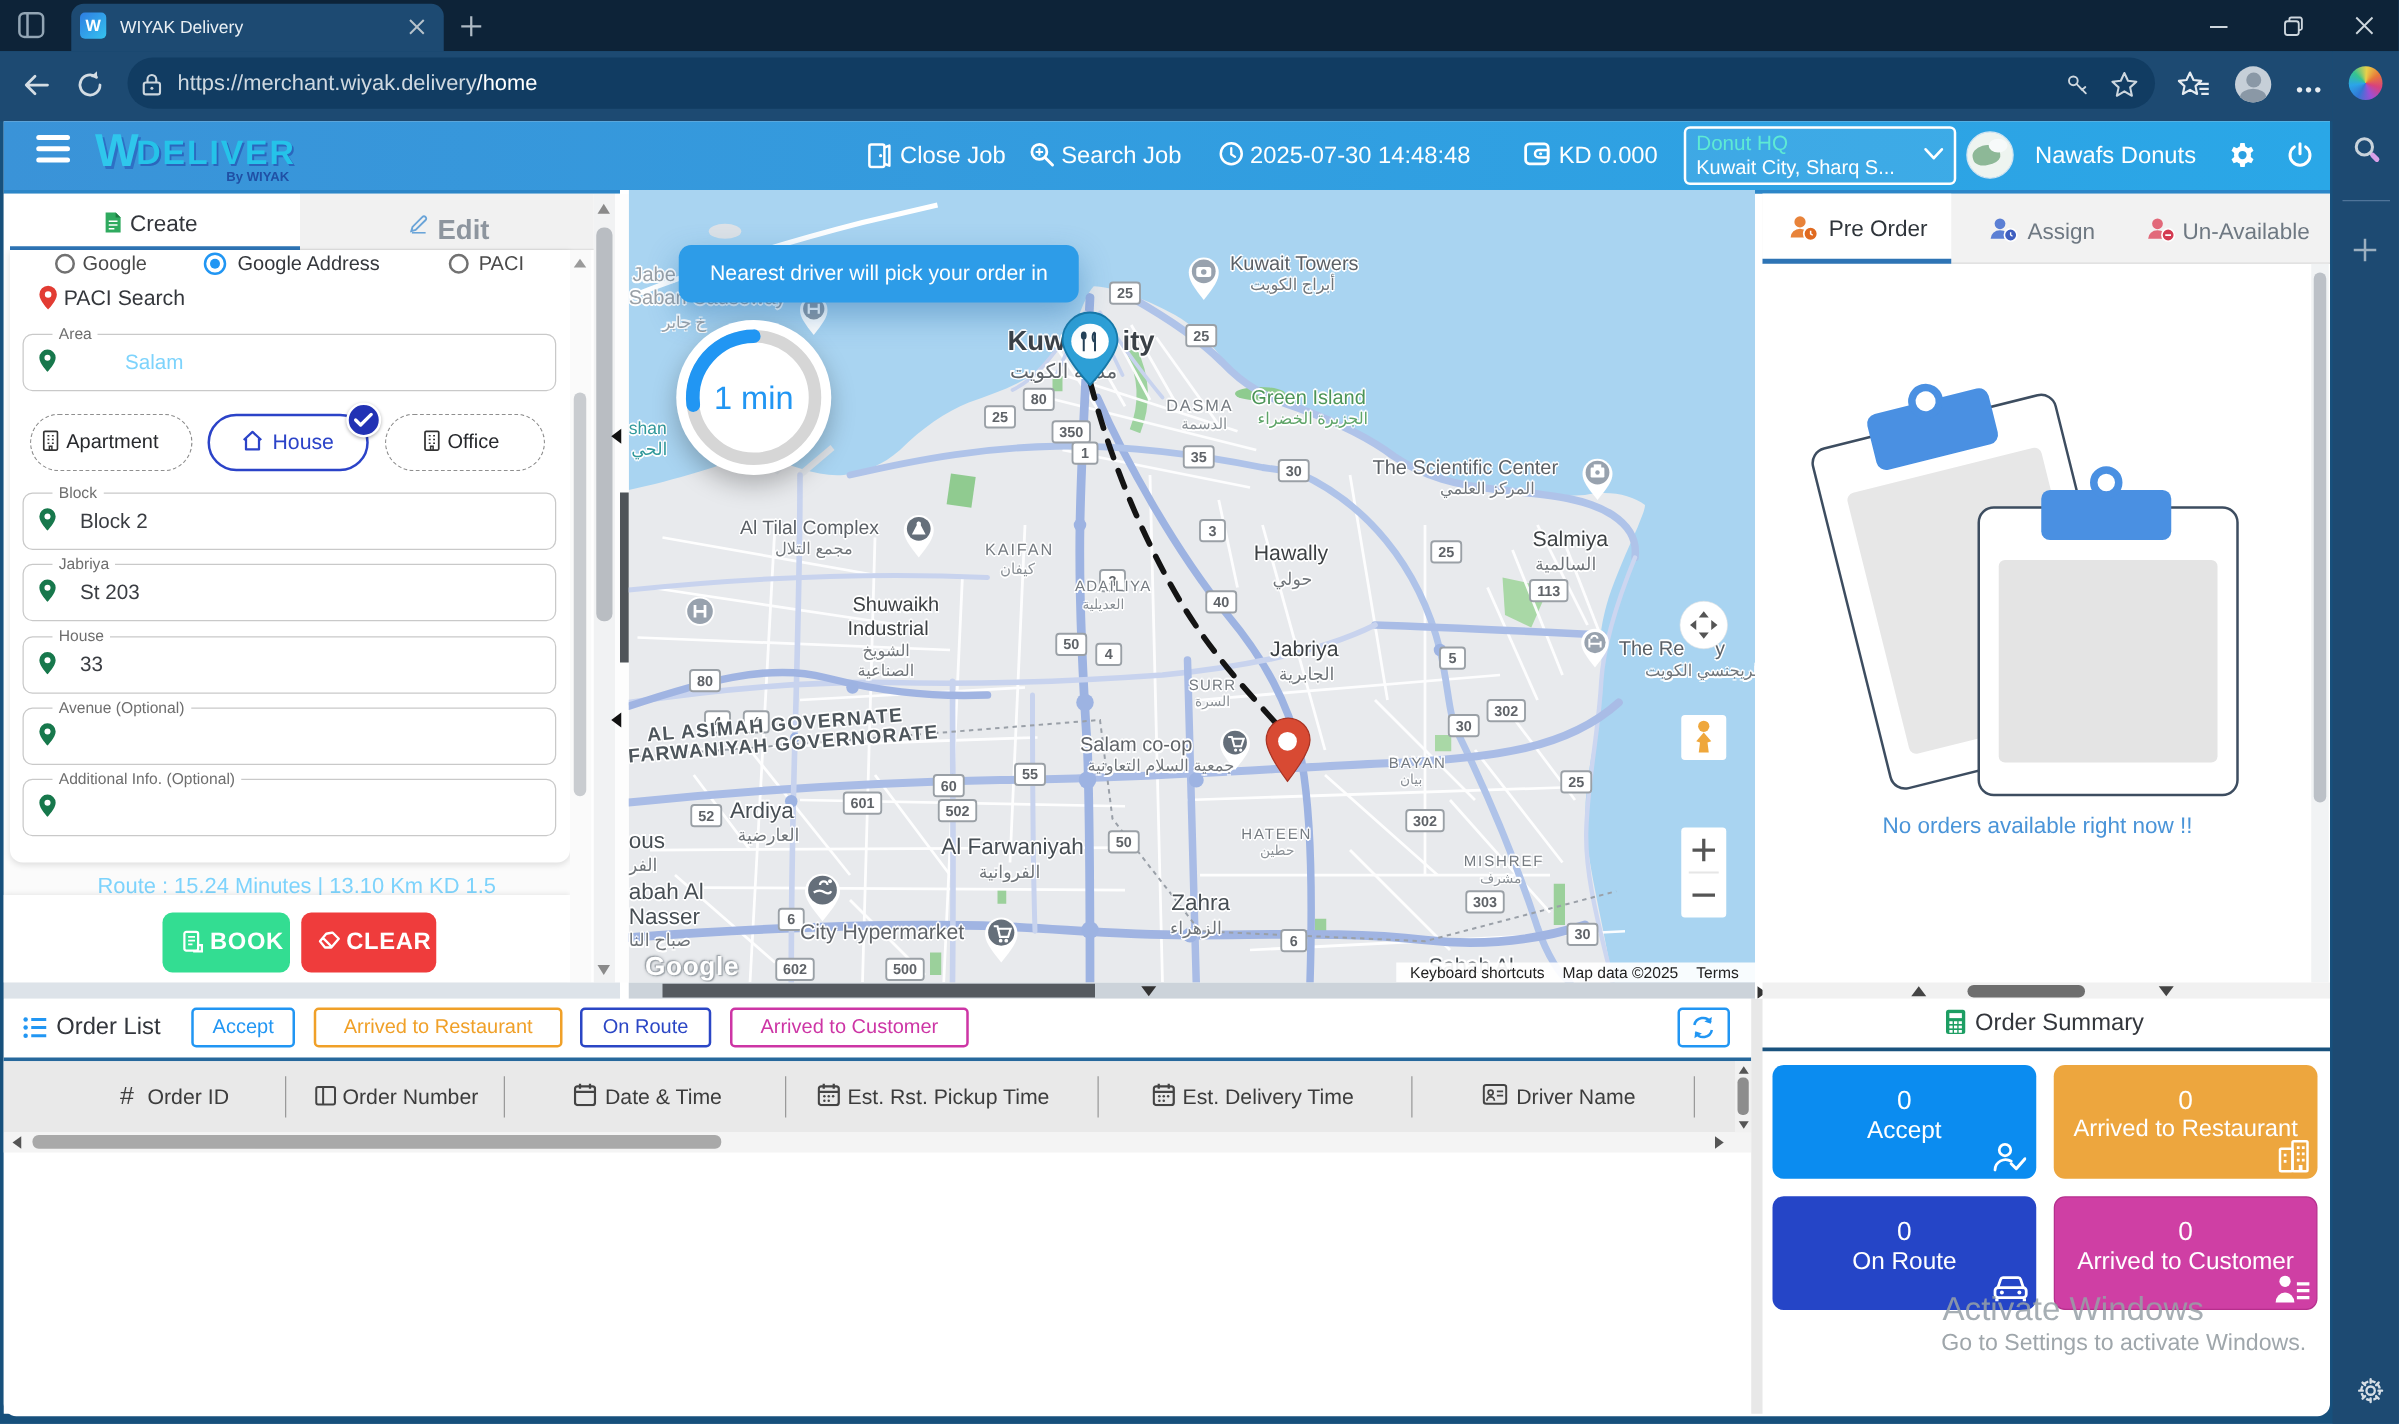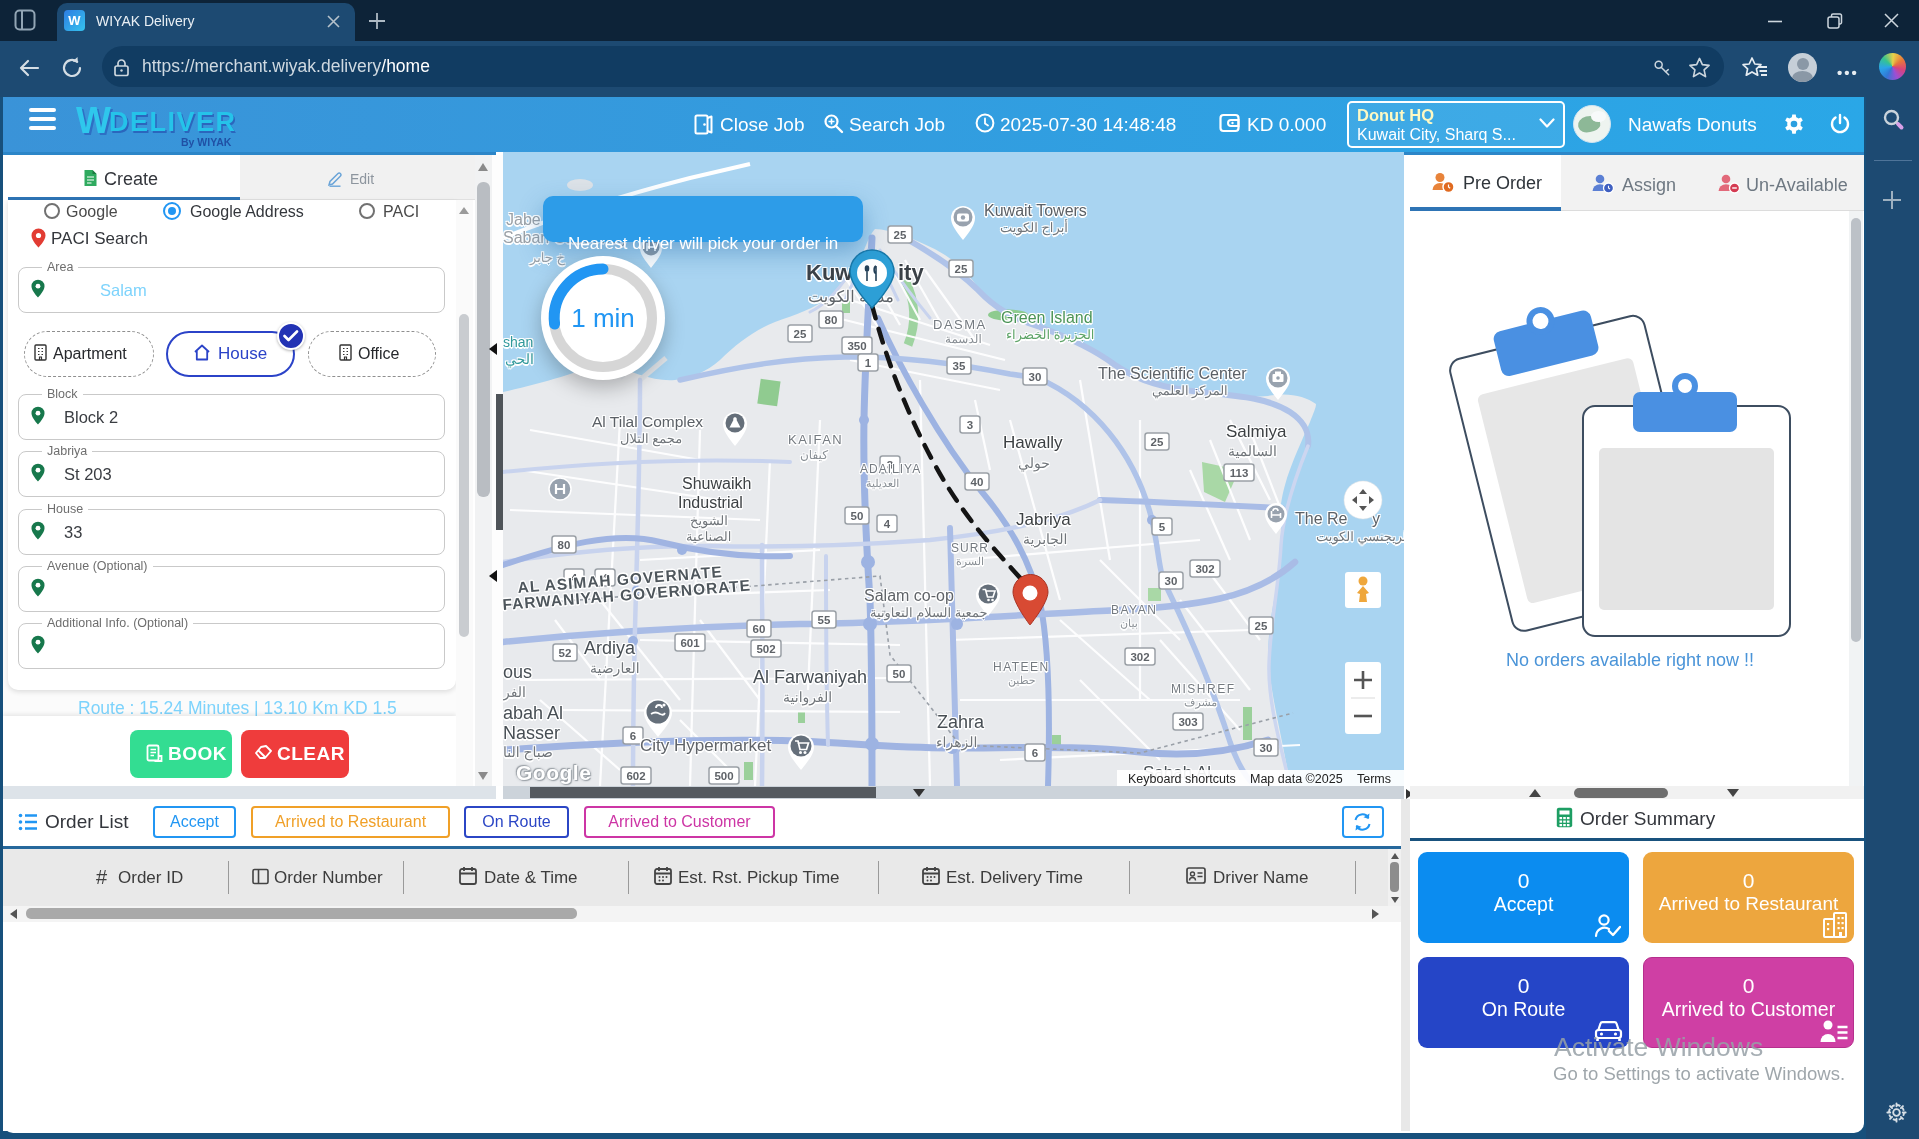--- a/index.html
+++ b/index.html
@@ -114,21 +114,21 @@
   <path d="M10 5.5 V10.5 L13 12.5" fill="none" stroke="#fff" stroke-width="1.8" stroke-linecap="round"></path>
 </svg>
 <div class="ab" style="left:1000px;top:114px;font-size:19px;font-weight:500;color:#fff;">2025-07-30 14:48:48</div>
 <svg class="ab" style="left:1219px;top:113px" width="21" height="20" viewBox="0 0 21 20">
   <rect x="1.5" y="2" width="18" height="16" rx="3" fill="none" stroke="#fff" stroke-width="2.2"></rect>
   <path d="M12 7 H19.5 V13 H12 a3 3 0 0 1 0 -6 Z" fill="none" stroke="#fff" stroke-width="2"></path>
   <circle cx="13.5" cy="10" r="1.2" fill="#fff"></circle>
 </svg>
 <div class="ab" style="left:1247px;top:114px;font-size:19px;font-weight:500;color:#fff;">KD 0.000</div>
 <div class="ab" style="left:1347px;top:101px;width:218px;height:47px;border:2px solid #fff;border-radius:5px;background:rgba(255,255,255,0.08);"></div>
-<div class="ab" style="left:1357px;top:106px;font-size:16.5px;font-weight:bold;color:#fef9c3;">Donut HQ</div>
+<div class="ab" style="left:1357px;top:106px;font-size:16.5px;font-weight:normal;color:#5eead4;">Donut HQ</div>
 <div class="ab" style="left:1357px;top:126px;font-size:16px;color:#fff;">Kuwait City, Sharq S...</div>
 <svg class="ab" style="left:1539px;top:118px" width="16" height="11" viewBox="0 0 16 11">
     <path d="M1.5 1.5 L8 8.5 L14.5 1.5" fill="none" stroke="#fff" stroke-width="2.2" stroke-linecap="round" stroke-linejoin="round"></path>
   </svg>
 <div class="ab" style="left:1573px;top:105px;width:38px;height:38px;border-radius:50%;background:#eef4f0;border:1.5px solid #cfe4f2;overflow:hidden;">
   <div class="ab" style="left:4px;top:10px;width:22px;height:16px;background:#8db897;border-radius:50% 60% 40% 50%;transform:rotate(-15deg);"></div>
   <div class="ab" style="left:17px;top:5px;width:15px;height:11px;background:#f7fafa;border-radius:50%;"></div>
 </div>
 <div class="ab" style="left:1628px;top:114px;font-size:19px;font-weight:500;color:#fff;">Nawafs Donuts</div>
 <svg class="ab" style="left:1783px;top:113px" width="22" height="22" viewBox="0 0 24 24">
@@ -147,21 +147,21 @@
 <svg class="ab" style="left:83px;top:169px" width="15" height="18" viewBox="0 0 15 18">
   <path d="M1.5 1 H9.5 L13.5 5 V17 H1.5 Z" fill="#2faa5f"></path>
   <path d="M9.5 1 L13.5 5 H9.5 Z" fill="#1e7a42"></path>
   <path d="M4 8 H11 M4 11 H11 M4 14 H8.5" stroke="#fff" stroke-width="1.2"></path>
 </svg>
 <div class="ab" style="left:104px;top:169px;font-size:18px;font-weight:500;color:#33363c;">Create</div>
 <svg class="ab" style="left:327px;top:171px" width="16" height="16" viewBox="0 0 16 16">
   <path d="M2 14 L3 10.5 L11 2.5 a1.6 1.6 0 0 1 2.3 0 l0.2 0.2 a1.6 1.6 0 0 1 0 2.3 L5.5 13 L2 14 Z" fill="none" stroke="#6aa4d8" stroke-width="1.5"></path>
   <path d="M2.5 15.2 H13.5" stroke="#6aa4d8" stroke-width="1.4"></path>
 </svg>
-<div class="ab" style="left:350px;top:171px;font-size:14px;color:#8d959e;">Edit</div>
+<div class="ab" style="left:350px;top:171px;font-size:22px;color:#8d959e;font-weight:bold;">Edit</div>
 
 <div class="ab" style="left:3px;top:200px;width:453px;height:586px;background:#fbfbfb;"></div>
 <div class="ab" style="left:8px;top:200px;width:448px;height:490px;background:#fff;border-radius:0 0 10px 10px;box-shadow:0 2px 5px rgba(0,0,0,0.12);"></div>
 
 <div class="ab" style="left:44px;top:203px;width:16px;height:16px;border:2px solid #717171;border-radius:50%;"></div>
 <div class="ab" style="left:66px;top:203px;font-size:16px;color:#4a4a4a;">Google</div>
 <div class="ab" style="left:163px;top:202px;width:18px;height:18px;border:2px solid #2196f3;border-radius:50%;"></div>
 <div class="ab" style="left:168px;top:207px;width:8px;height:8px;background:#2196f3;border-radius:50%;"></div>
 <div class="ab" style="left:190px;top:203px;font-size:16px;font-weight:500;color:#34373c;">Google Address</div>
 <div class="ab" style="left:359px;top:203px;width:16px;height:16px;border:2px solid #717171;border-radius:50%;"></div>
@@ -602,21 +602,21 @@
   </g>
 
   <rect x="1117" y="770" width="287" height="16" fill="#ffffff" opacity="0.92"></rect>
   <text x="1128" y="782.5" fill="#222" font-size="12.5">Keyboard shortcuts</text>
   <text x="1250" y="782.5" fill="#222" font-size="12.5">Map data ©2025</text>
   <text x="1357" y="782.5" fill="#222" font-size="12.5">Terms</text>
   <text x="516" y="780" fill="#ffffff" font-size="21" font-weight="bold" letter-spacing="0.5" style="text-shadow:0 0 3px #9aa0a6,1px 1px 1px #9aa0a6,-1px -1px 1px #9aa0a6;">Google</text>
 </svg>
 
 <div class="ab" style="left:543px;top:196px;width:320px;height:46px;background:#2d9ce8;border-radius:10px;box-shadow:0 10px 25px rgba(40,110,170,0.45);"></div>
-<div class="ab" style="left:568px;top:209px;font-size:17px;font-weight:500;color:#fff;margin-top:25px;">Nearest driver will pick your order in</div>
+<div class="ab" style="left:568px;top:209px;font-size:17px;font-weight:500;color:#fff;">Nearest driver will pick your order in</div>
 <div class="ab" style="left:541px;top:256px;width:124px;height:124px;border-radius:50%;background:#fff;box-shadow:0 8px 20px rgba(0,0,0,0.25);"></div>
 <svg class="ab" style="left:541px;top:256px" width="124" height="124" viewBox="0 0 124 124">
   <circle cx="62" cy="62" r="49" fill="none" stroke="#d6d6d6" stroke-width="10"></circle>
   <path d="M62 13 A49 49 0 0 0 13.6 68" fill="none" stroke="#2196f3" stroke-width="11" stroke-linecap="round"></path>
 </svg>
 <div class="ab" style="left:541px;top:303px;width:124px;text-align:center;font-size:26px;color:#2196f3;">1 min</div>
 
 <div class="ab" style="left:503px;top:786px;width:901px;height:13px;background:#ccd3da;"></div>
 <div class="ab" style="left:3px;top:786px;width:493px;height:13px;background:#dde3e9;"></div>
 <div class="ab" style="left:530px;top:787px;width:346px;height:11px;background:#555a60;"></div>

